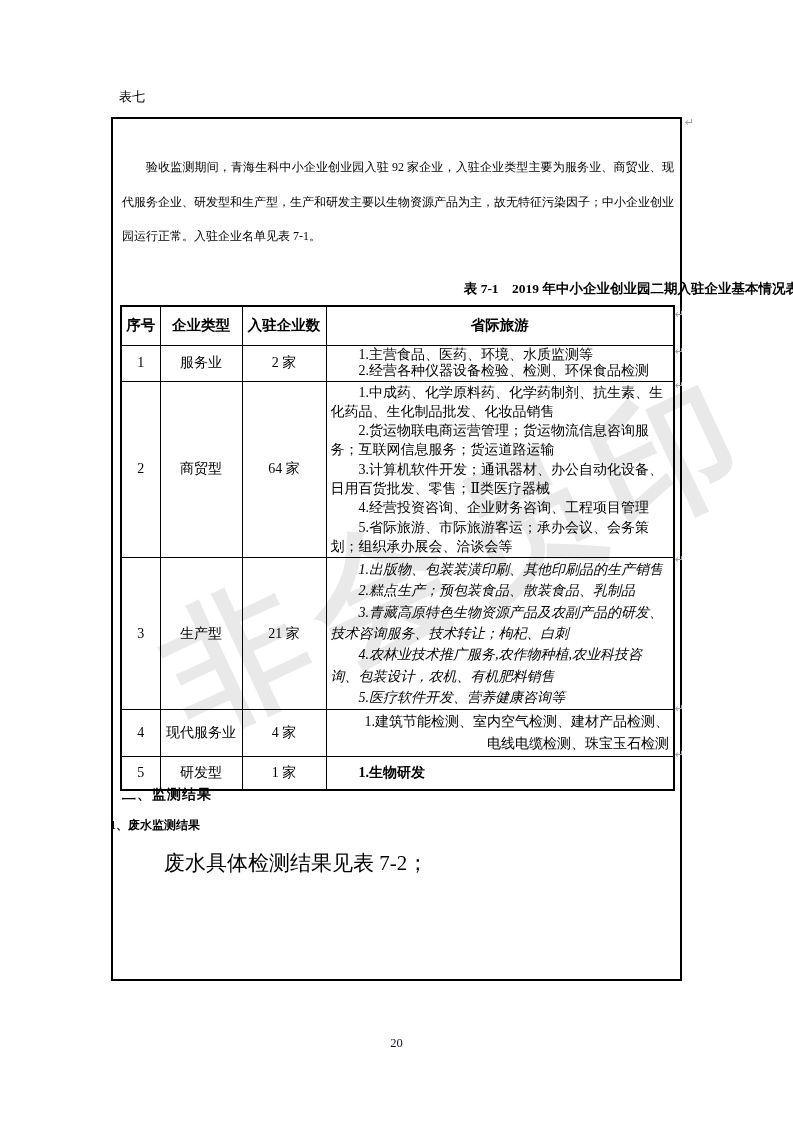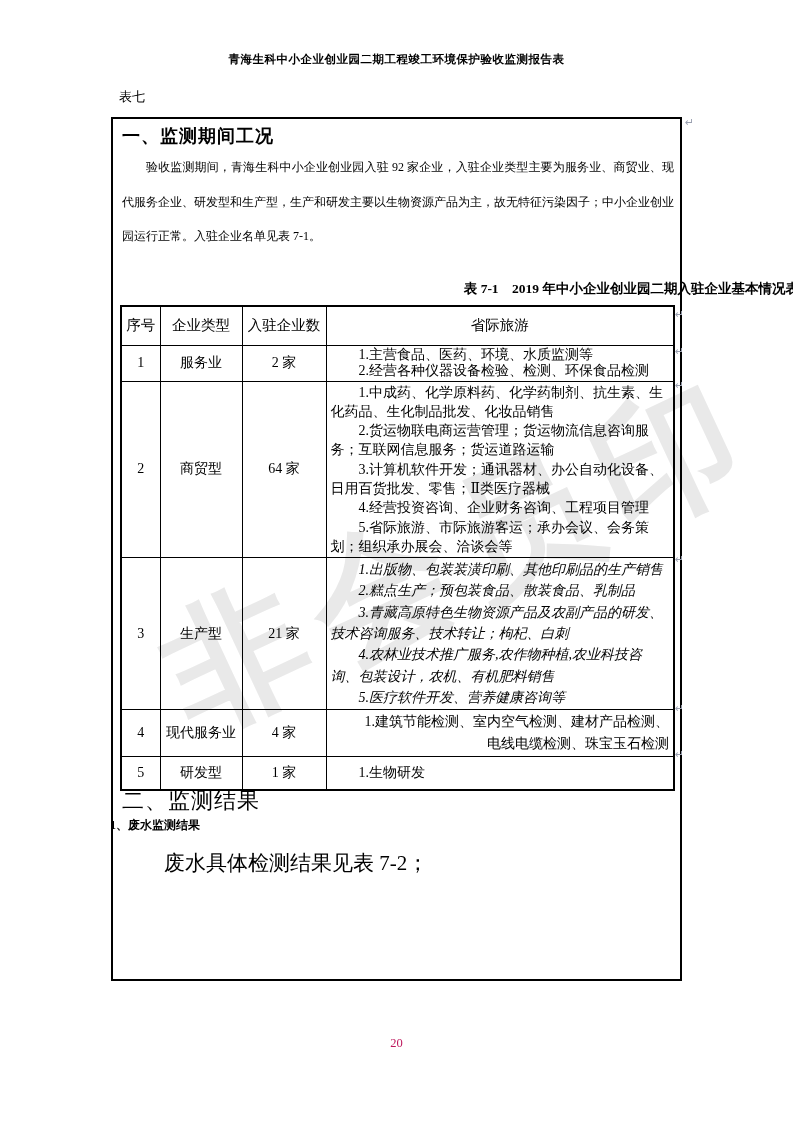--- a/index.html
+++ b/index.html
@@ -49,46 +49,46 @@
   }
   table.t71 {
     position:absolute; left:120px; top:305px;
     border-collapse:collapse; table-layout:fixed; width:553px;
     font-size:14px;
   }
   table.t71 th, table.t71 td {
     border:1px solid #000; vertical-align:middle; overflow:hidden;
   }
   table.t71 { border:2px solid #000; }
-  table.t71 th { font-size:14.5px; font-weight:400; text-align:center; }
+  table.t71 th { font-size:14.5px; font-weight:700; text-align:center; }
   td.c-center { text-align:center; }
   td.c-scope { padding:1px 4px; text-align:left; }
   .scope-item { text-indent:2em; }
   tr.hrow  { height:39px; }
   tr.row1  { height:33px; }  tr.row1 .scope-item { line-height:16.5px; }
   tr.row2  { height:174px; } tr.row2 .scope-item { line-height:19.3px; }
   tr.row3  { height:150px; } tr.row3 .scope-item { line-height:21.3px;font-style:italic; }
   tr.row4  { height:47px; }  tr.row4 .scope-item { line-height:22px;text-align:right; }
-  tr.row5  { height:33px; }  tr.row5 .scope-item { line-height:20px; }
+  tr.row5  { height:33px; }  tr.row5 .scope-item { line-height:20px;font-weight:bold; }
 
   .sec2-heading {
     position:absolute; left:122px; top:786px;
-    font-size:22px; font-weight:400; letter-spacing:1px;
+    font-size:14px; font-weight:700; letter-spacing:1px;
   }
   .sec2-sub {
     position:absolute; left:110px; top:817px;
     font-size:12px; font-weight:700;
   }
   .sec2-para {
     position:absolute; left:122px; top:849px; width:552px;
     font-size:21px; text-indent:2em;
   }
   .page-number {
     position:absolute; left:0; top:1036px; width:100%;
-    text-align:center; font-size:12.5px; color:#be185d;
+    text-align:center; font-size:12.5px; color:#0f172a;
   }
   .pmark {
     position:absolute; font-size:11px; color:#9aa0b0;
     font-family:"DejaVu Sans",sans-serif; line-height:11px;
   }
   .pm1 { left:685px; top:117px; }
   .pm2 { left:675px; top:309px; }
   .pm3 { left:675px; top:346px; }
   .pm4 { left:675px; top:380px; }
   .pm5 { left:675px; top:554px; }
@@ -97,27 +97,25 @@
 </style>
 </head>
 <body>
 
 <div class="page">
 
   <div class="watermark">非会员印</div>
 
   <div class="content">
 
-    <div class="header-title">青海生科中小企业创业园二期工程竣工环境保护验收监测报告表</div>
 
     <div class="table-label">表七</div>
 
     <div class="outer-box"></div>
 
-    <div class="sec1-heading">一、监测期间工况</div>
 
     <div class="intro-para">验收监测期间，青海生科中小企业创业园入驻 92 家企业，入驻企业类型主要为服务业、商贸业、现代服务企业、研发型和生产型，生产和研发主要以生物资源产品为主，故无特征污染因子；中小企业创业园运行正常。入驻企业名单见表 7-1。</div>
 
     <div class="t71-caption">表 7-1　2019 年中小企业创业园二期入驻企业基本情况表</div>
 
     <table class="t71">
       <colgroup>
         <col style="width:39px">
           <col style="width:82px">
           <col style="width:84px">

